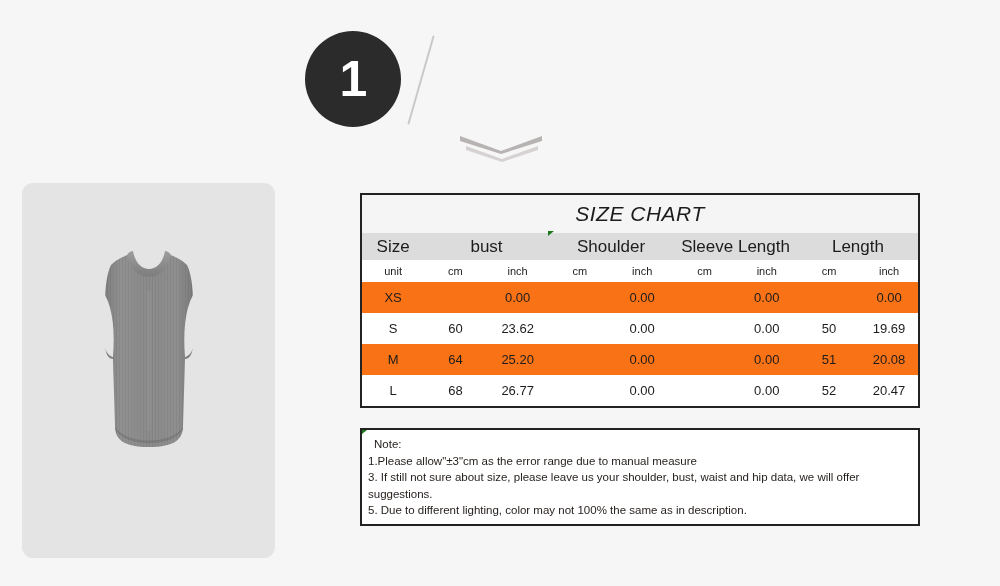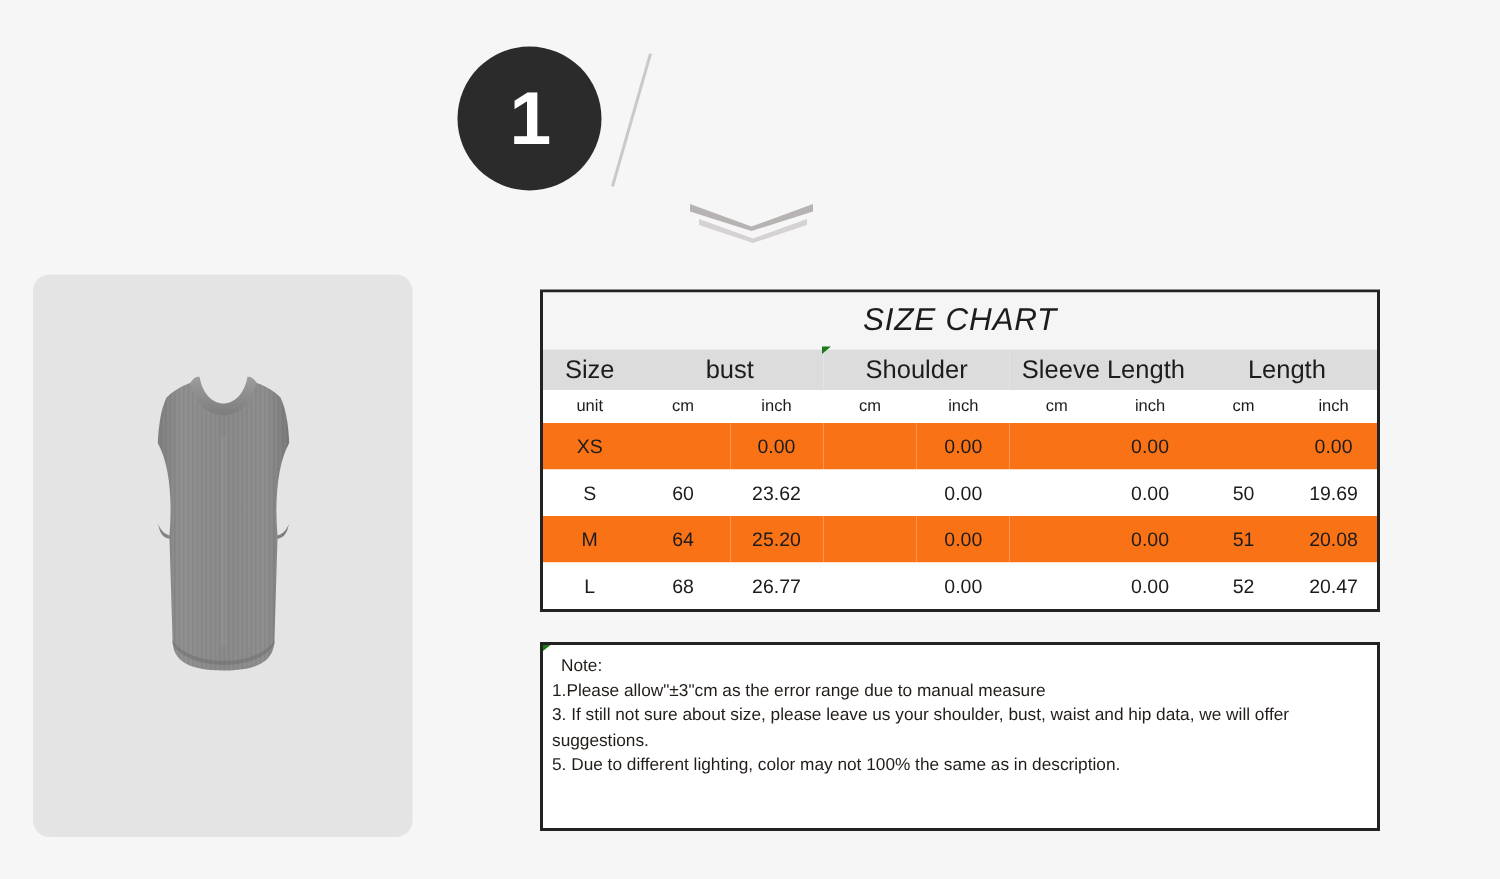--- a/index.html
+++ b/index.html
@@ -166,21 +166,21 @@
     border-left: 6px solid #1a7a1a;
     border-bottom: 5px solid transparent;
   }
 
   
   .note-box {
     position: absolute;
     left: 360px;
     top: 428px;
     width: 560px;
-    height: 126px;
+    height: 98px;
     border: 2px solid #222222;
     box-sizing: border-box;
     background: #ffffff;
     padding: 6px 4px 0 6px;
   }
   .note-line {
     font-family: "Liberation Sans", sans-serif;
     font-size: 11.5px;
     line-height: 16.5px;
     color: #231d1a;

